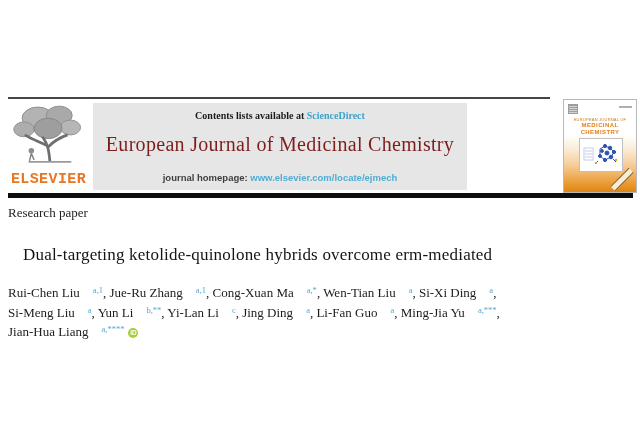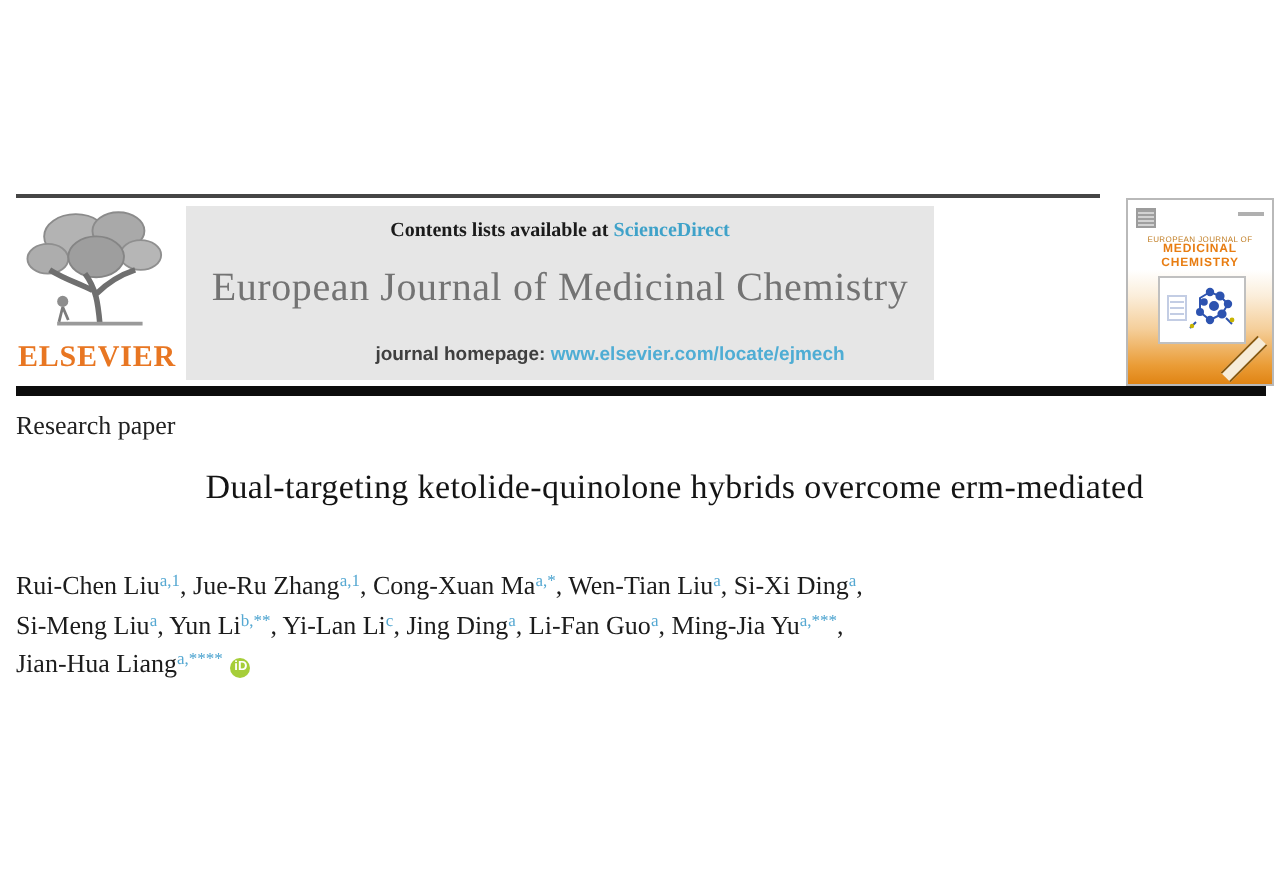--- a/index.html
+++ b/index.html
@@ -4,34 +4,34 @@
 <style>
   html,body{margin:0;padding:0;background:#fff;}
   .page{position:relative;width:640px;height:437px;background:#fff;overflow:hidden;
         font-family:"Liberation Serif","DejaVu Serif",serif;color:#1c1c1c;}
 
   
   .rule-top{position:absolute;left:8px;top:97px;width:542px;height:2px;background:#454545;}
   .rule-bottom{position:absolute;left:8px;top:193px;width:625px;height:5px;background:#0d0d0d;}
 
   
-  .publisher{position:absolute;left:6px;top:100px;width:85px;height:90px;}
+  .publisher{position:absolute;left:6px;top:100px;width:85px;height:90px;font-family:Liberation Mono, monospace;}
   .publisher svg{display:block;margin:2px auto 0;}
   .publisher-name{position:absolute;left:0;bottom:2px;width:100%;text-align:center;
       font-size:15px;font-weight:bold;letter-spacing:.4px;color:#e87622;}
 
   
   .banner{position:absolute;left:93px;top:103px;width:374px;height:87px;background:#e6e6e6;}
   .contents-line{position:absolute;top:7px;width:100%;text-align:center;font-size:10px;
       font-weight:600;color:#1b1b1b;}
   .link-blue{color:#3fa2c9;text-decoration:none;cursor:pointer;}
   .journal-title{position:absolute;top:30px;width:100%;text-align:center;font-size:20px;
-      color:#737373;letter-spacing:.3px;}
+      color:#7f1d1d;letter-spacing:.3px;}
   .homepage-line{position:absolute;bottom:7px;width:100%;text-align:center;
-      font-family:"Liberation Sans","DejaVu Sans",sans-serif;font-size:9.5px;font-weight:bold;color:#3f3f3f;padding-left:25px;}
+      font-family:"Liberation Sans","DejaVu Sans",sans-serif;font-size:9.5px;font-weight:bold;color:#3f3f3f;}
   .homepage-line .link-blue{color:#4fadd4;}
 
   
   .cover{position:absolute;left:563px;top:99px;width:72px;height:92px;border:1px solid #b9b9b9;
       background:linear-gradient(180deg,#ffffff 0%,#ffffff 38%,#fbeedb 52%,#f5cf9b 70%,#ea9c36 90%,#e08414 100%);
       overflow:hidden;}
   .cover-minilogo{position:absolute;left:4px;top:4px;width:8px;height:8px;border:1px solid #9c9c9c;
       background:repeating-linear-gradient(0deg,#d2d2d2 0 1px,#9f9f9f 1px 2px);}
   .cover-topright-bar{position:absolute;right:4px;top:6px;width:13px;height:2px;background:#b0b0b0;}
   .cover-series{position:absolute;top:17px;width:100%;text-align:center;font-size:4px;
@@ -41,21 +41,21 @@
   .cover-molbox{position:absolute;left:15px;top:38px;width:42px;height:32px;background:#fff;
       border:1px solid #c0c0c0;}
   .cover-diagonal{position:absolute;right:1px;bottom:9px;width:26px;height:5px;background:#f7ecd8;
       border-top:1px solid #8a5a10;border-bottom:1px solid #8a5a10;transform:rotate(-45deg);}
 
   
   .article-type{position:absolute;left:8px;top:205px;font-size:13px;color:#222;}
   .article-title{position:absolute;left:8px;top:229px;width:560px;font-size:17px;line-height:21px;
       font-weight:500;color:#141414;letter-spacing:.2px;}
   .authors{position:absolute;left:8px;top:284px;width:600px;font-size:13px;line-height:17.5px;color:#1c1c1c;}
-  .authors .sup{font-size:8.5px;color:#55a8d2;position:relative;top:-4px;margin-left:0;}
+  .authors .sup{font-size:8.5px;color:#55a8d2;position:relative;top:-4px;margin-left:13px;}
   .orcid{display:inline-block;width:10px;height:10px;border-radius:50%;background:#a6ce39;color:#fff;
       font-family:"Liberation Sans",sans-serif;font-size:6.5px;line-height:10px;text-align:center;
       font-weight:bold;margin-left:4px;position:relative;top:-1px;cursor:pointer;}
 </style>
 </head>
 <body>
 
 <div class="page">
 
   <div class="rule-top"></div>
@@ -112,21 +112,21 @@
         </g>
       </svg>
     </div>
     <div class="cover-diagonal"></div>
   </div>
 
   <div class="rule-bottom"></div>
 
   <div class="article-type">Research paper</div>
 
-  <h1 class="article-title" style="margin:4px;text-align:right;"><span>Dual-targeting ketolide-quinolone hybrids overcome erm-mediated</span><br></h1>
+  <h1 class="article-title" style="margin:15px;"><span>Dual-targeting ketolide-quinolone hybrids overcome erm-mediated</span><br></h1>
 
   <div class="authors">
       <div><span>Rui-Chen Liu</span><span class="sup">a,1</span>, <span>Jue-Ru Zhang</span><span class="sup">a,1</span>, <span>Cong-Xuan Ma</span><span class="sup">a,*</span>, <span>Wen-Tian Liu</span><span class="sup">a</span>, <span>Si-Xi Ding</span><span class="sup">a</span>,</div>
       <div><span>Si-Meng Liu</span><span class="sup">a</span>, <span>Yun Li</span><span class="sup">b,**</span>, <span>Yi-Lan Li</span><span class="sup">c</span>, <span>Jing Ding</span><span class="sup">a</span>, <span>Li-Fan Guo</span><span class="sup">a</span>, <span>Ming-Jia Yu</span><span class="sup">a,***</span>,</div>
       <div><span>Jian-Hua Liang</span><span class="sup">a,****</span><span class="orcid">iD</span></div>
     </div>
 
 </div>
 
 </body></html>

